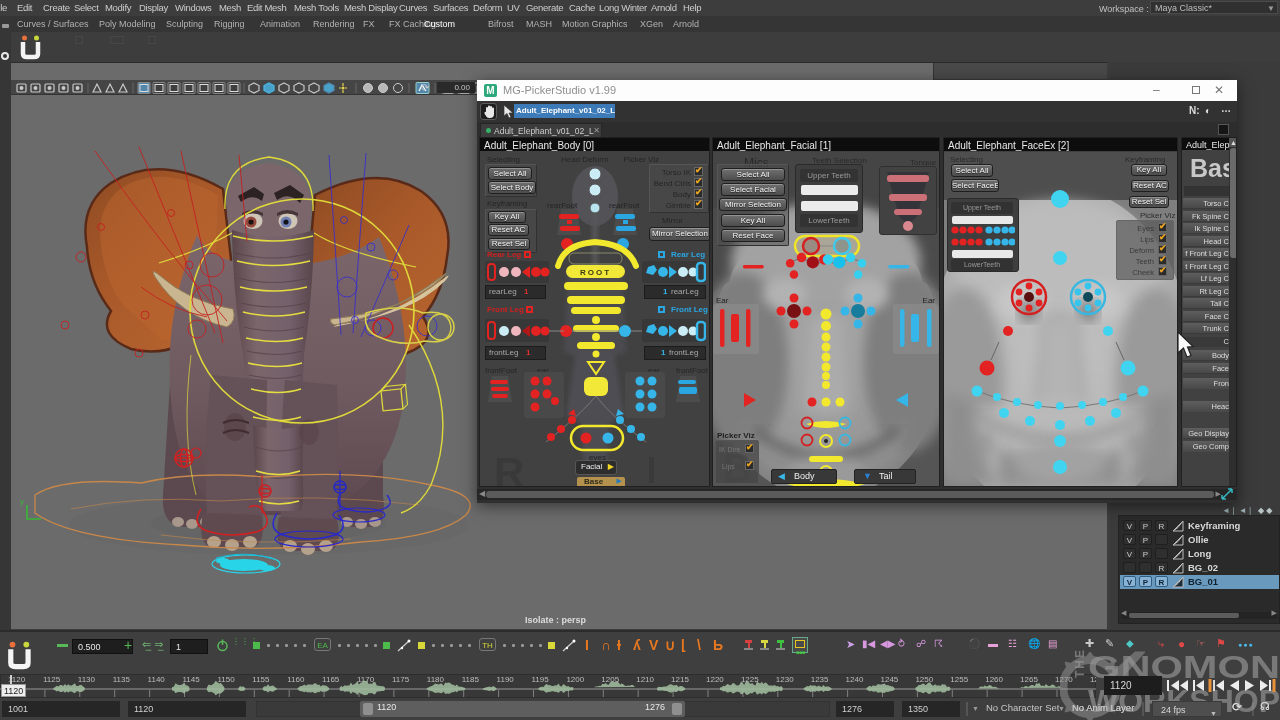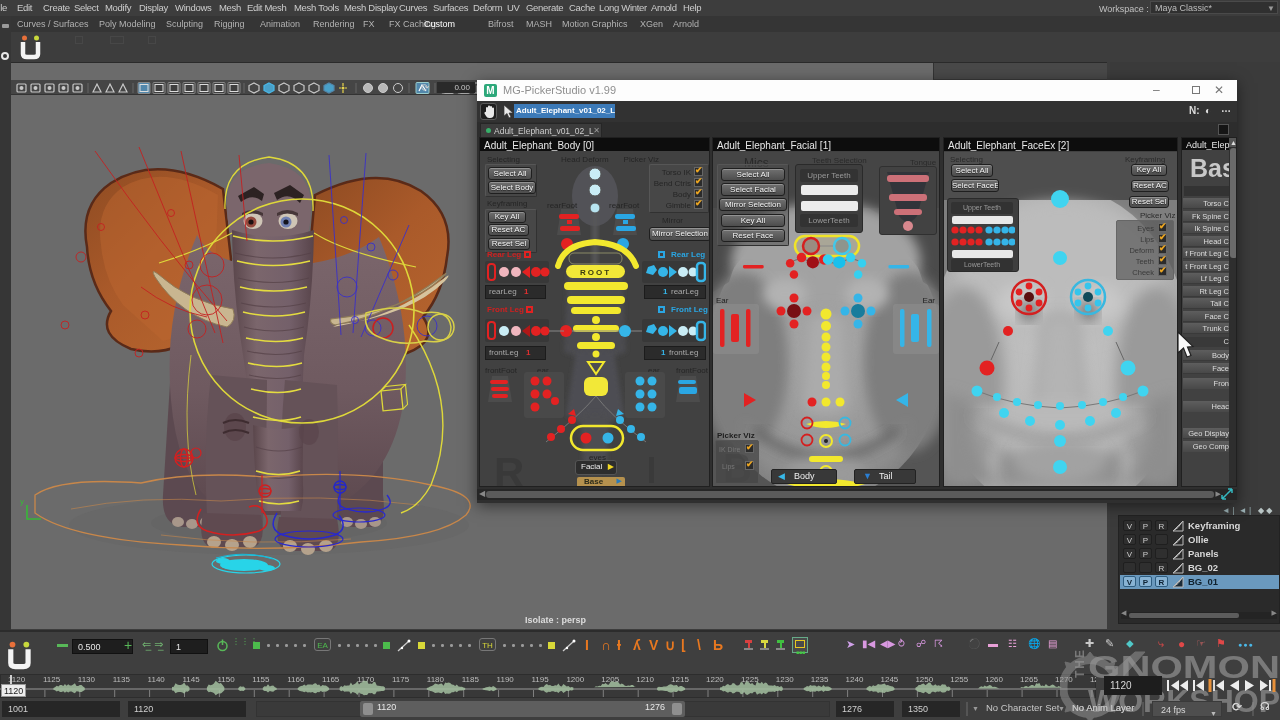--- a/index.html
+++ b/index.html
@@ -402,21 +402,21 @@
           <span style="position:absolute;left:68px;top:1px;color:#d8d8d8;font-size:9.5px;font-weight:bold;">Ollie</span>
         </div>
         <div class="abs" style="left:1px;top:31px;width:159px;height:14px;">
           <div style="position:absolute;left:3px;top:1px;width:13px;height:11px;background:#2f2f2f;border:1px solid #1f1f1f;border-radius:2px;color:#ccc;font-size:8px;text-align:center;line-height:11px;">V</div>
           <div style="position:absolute;left:19px;top:1px;width:13px;height:11px;background:#2f2f2f;border:1px solid #1f1f1f;border-radius:2px;color:#ccc;font-size:8px;text-align:center;line-height:11px;">P</div>
           <div style="position:absolute;left:35px;top:1px;width:13px;height:11px;background:#2f2f2f;border:1px solid #1f1f1f;border-radius:2px;color:#ccc;font-size:8px;text-align:center;line-height:11px;"></div>
           <svg style="position:absolute;left:52px;top:1px;" width="12" height="12" viewBox="0 0 12 12">
             <path d="M1 11 L11 11 L11 1 Z" fill="#2a2a2a" stroke="#bbb" stroke-width="1"></path>
             <path d="M1 11 Q6 9 11 1" fill="none" stroke="#bbb" stroke-width="1"></path>
           </svg>
-          <span style="position:absolute;left:68px;top:1px;color:#d8d8d8;font-size:9.5px;font-weight:bold;">Panels</span>
+          <span style="position:absolute;left:68px;top:1px;color:#d8d8d8;font-size:9.5px;font-weight:bold;">Long</span>
         </div>
         <div class="abs" style="left:1px;top:45px;width:159px;height:14px;">
           <div style="position:absolute;left:3px;top:1px;width:13px;height:11px;background:#2f2f2f;border:1px solid #1f1f1f;border-radius:2px;color:#ccc;font-size:8px;text-align:center;line-height:11px;"></div>
           <div style="position:absolute;left:19px;top:1px;width:13px;height:11px;background:#2f2f2f;border:1px solid #1f1f1f;border-radius:2px;color:#ccc;font-size:8px;text-align:center;line-height:11px;"></div>
           <div style="position:absolute;left:35px;top:1px;width:13px;height:11px;background:#2f2f2f;border:1px solid #1f1f1f;border-radius:2px;color:#ccc;font-size:8px;text-align:center;line-height:11px;">R</div>
           <svg style="position:absolute;left:52px;top:1px;" width="12" height="12" viewBox="0 0 12 12">
             <path d="M1 11 L11 11 L11 1 Z" fill="#2a2a2a" stroke="#bbb" stroke-width="1"></path>
             <path d="M1 11 Q6 9 11 1" fill="none" stroke="#bbb" stroke-width="1"></path>
           </svg>
           <span style="position:absolute;left:68px;top:1px;color:#d8d8d8;font-size:9.5px;font-weight:bold;">BG_02</span>

